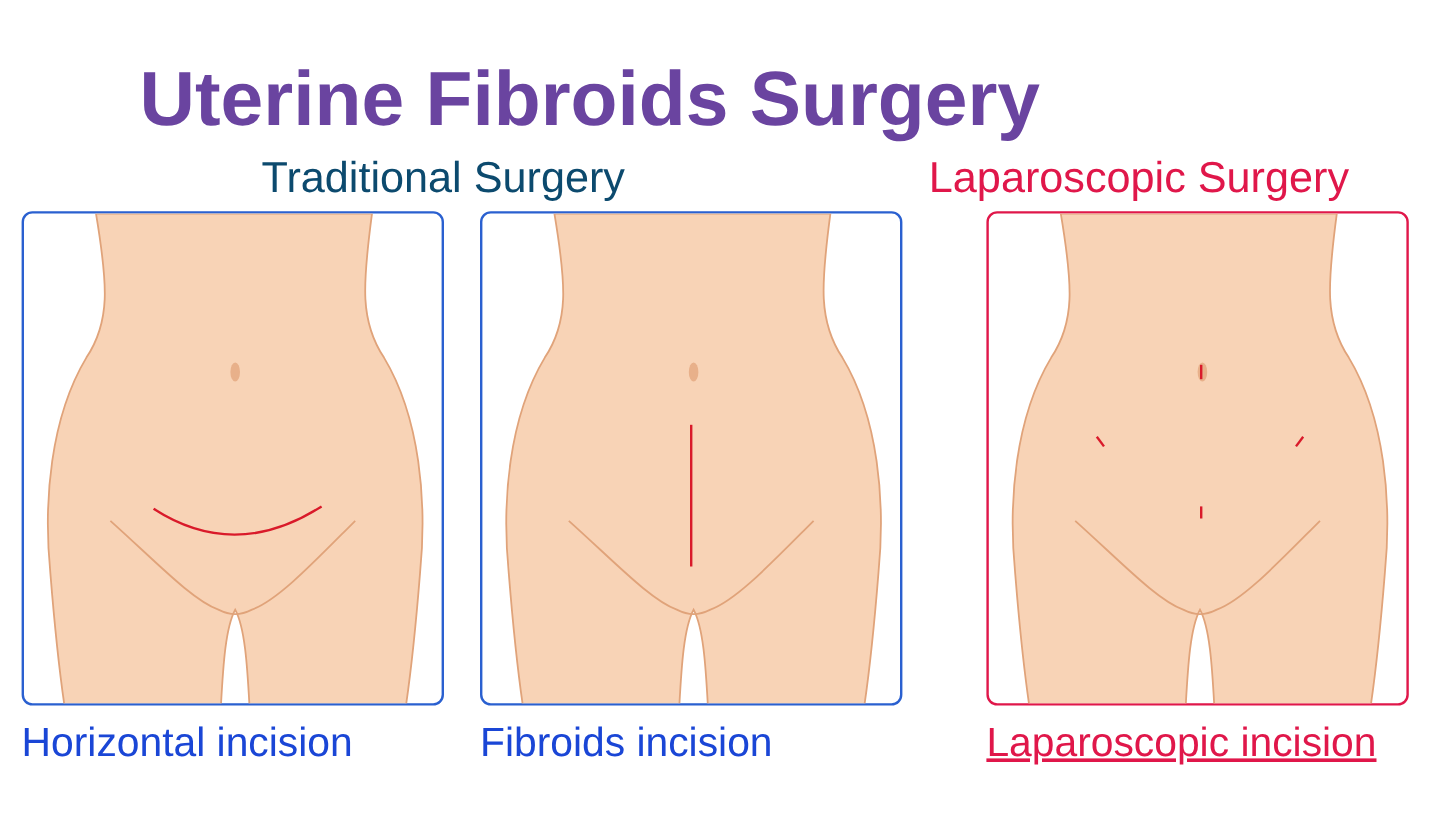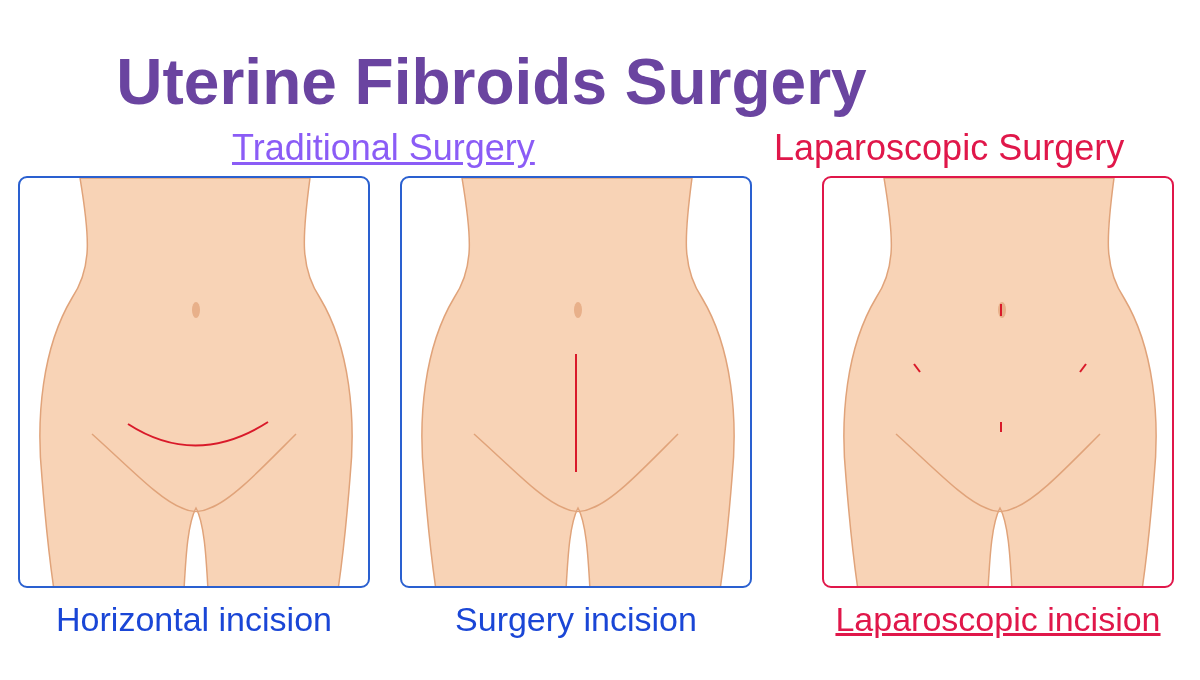--- a/index.html
+++ b/index.html
@@ -4,49 +4,49 @@
 <style>
   html, body { margin:0; padding:0; }
   body { width:1200px; height:680px; background:#ffffff; position:relative; overflow:hidden;
          font-family:"Liberation Sans", sans-serif; }
   .title { position:absolute; left:0; width:983px; top:46px; text-align:center; font-weight:bold;
            font-size:64px; color:#6a44a0; letter-spacing:0px; line-height:72px; }
   .sub { position:absolute; top:126px; font-size:36px; line-height:44px; }
   .panel { position:absolute; top:176px; height:412px; border:2px solid; border-radius:9px;
            background:#ffffff; overflow:hidden; box-sizing:border-box; }
   .panel svg { position:absolute; left:0; top:0; }
-  .cap { position:absolute; top:598px; font-size:34px; line-height:42px; text-align:center; }
+  .cap { position:absolute; top:598px; font-size:34px; line-height:42px; }
 </style>
 </head>
 <body>
 
 <div class="title">Uterine Fibroids Surgery</div>
 
-<div class="sub" style="left:232px;color:#8b5cf6;text-decoration:underline;">Traditional Surgery</div>
+<div class="sub" style="left:218px;color:#0c4a6e;">Traditional Surgery</div>
 <div class="sub" style="left:774px;color:#e0174a;">Laparoscopic Surgery</div>
 
 <div class="panel" style="left:18px;width:352px;border-color:#2a60d0;">
   <svg width="352" height="412" viewBox="0 0 352 412">
     <path d="M60,0 L290,0 C282,60 280,90 300,120 C330,170 336,240 330,300 C326,350 322,385 318,412 L188,412 C186,375 184,345 176,330 C168,345 166,375 164,412 L34,412 C30,385 26,350 22,300 C16,240 22,170 52,120 C72,90 70,60 60,0 Z" fill="#f8d3b6" stroke="#e0a37a" stroke-width="1.5"></path>
     <path d="M72,256 C110,290 140,322 162,330 C172,335 180,335 190,330 C212,322 242,290 276,256" fill="none" stroke="#e0a37a" stroke-width="1.5"></path>
     <ellipse cx="176" cy="132" rx="4" ry="8" fill="#e8b08a"></ellipse>
     <path d="M108,246 Q176,290 248,244" fill="none" stroke="#d91a2a" stroke-width="2"></path>
   </svg>
 </div>
 <div class="cap" style="left:18px;width:352px;color:#1a46d6;">Horizontal incision</div>
 
 <div class="panel" style="left:400px;width:352px;border-color:#2a60d0;">
   <svg width="352" height="412" viewBox="0 0 352 412">
     <path d="M60,0 L290,0 C282,60 280,90 300,120 C330,170 336,240 330,300 C326,350 322,385 318,412 L188,412 C186,375 184,345 176,330 C168,345 166,375 164,412 L34,412 C30,385 26,350 22,300 C16,240 22,170 52,120 C72,90 70,60 60,0 Z" fill="#f8d3b6" stroke="#e0a37a" stroke-width="1.5"></path>
     <path d="M72,256 C110,290 140,322 162,330 C172,335 180,335 190,330 C212,322 242,290 276,256" fill="none" stroke="#e0a37a" stroke-width="1.5"></path>
     <ellipse cx="176" cy="132" rx="4" ry="8" fill="#e8b08a"></ellipse>
     <line x1="174" y1="176" x2="174" y2="294" stroke="#d91a2a" stroke-width="2"></line>
   </svg>
 </div>
-<div class="cap" style="left:400px;width:352px;color:#1a46d6;">Surgery incision</div>
+<div class="cap" style="left:400px;width:352px;color:#1a46d6;">Fibroids incision</div>
 
 <div class="panel" style="left:822px;width:352px;border-color:#e0174a;">
   <svg width="352" height="412" viewBox="0 0 352 412">
     <path d="M60,0 L290,0 C282,60 280,90 300,120 C330,170 336,240 330,300 C326,350 322,385 318,412 L188,412 C186,375 184,345 176,330 C168,345 166,375 164,412 L34,412 C30,385 26,350 22,300 C16,240 22,170 52,120 C72,90 70,60 60,0 Z" fill="#f8d3b6" stroke="#e0a37a" stroke-width="1.5"></path>
     <path d="M72,256 C110,290 140,322 162,330 C172,335 180,335 190,330 C212,322 242,290 276,256" fill="none" stroke="#e0a37a" stroke-width="1.5"></path>
     <ellipse cx="178" cy="132" rx="4" ry="8" fill="#e8b08a"></ellipse>
     <line x1="177" y1="126" x2="177" y2="138" stroke="#d91a2a" stroke-width="2"></line>
     <line x1="90" y1="186" x2="96" y2="194" stroke="#d91a2a" stroke-width="2"></line>
     <line x1="256" y1="194" x2="262" y2="186" stroke="#d91a2a" stroke-width="2"></line>
     <line x1="177" y1="244" x2="177" y2="254" stroke="#d91a2a" stroke-width="2"></line>

